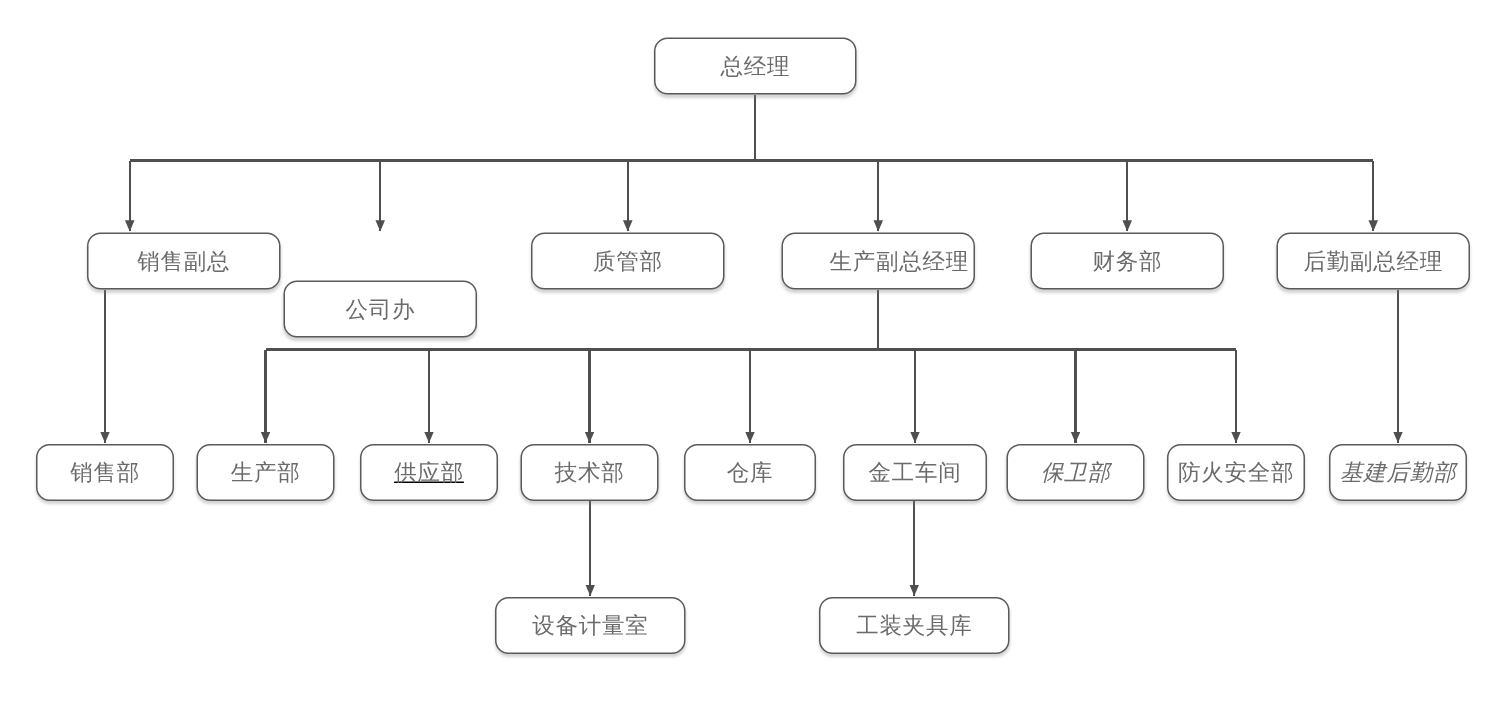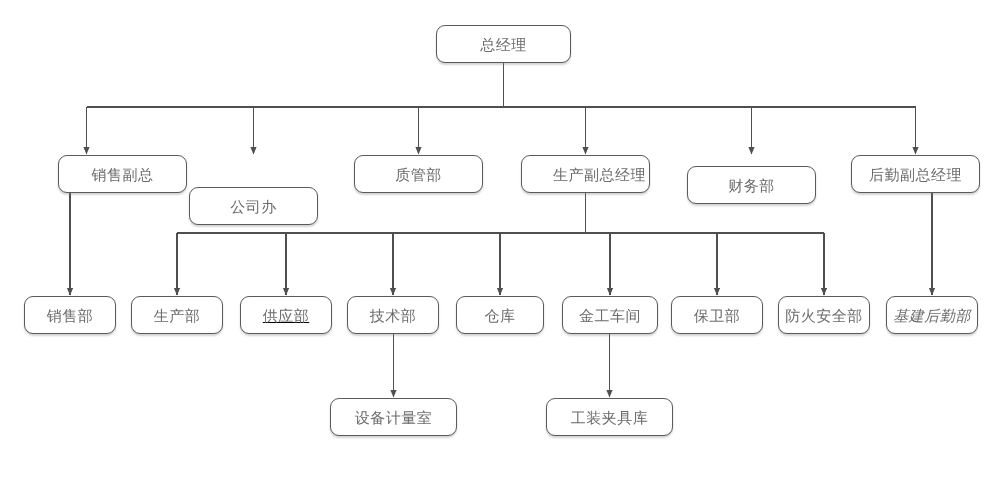--- a/index.html
+++ b/index.html
@@ -88,21 +88,21 @@
       </div>
       <div class="node-box" style="left: 189px; top: 155px; width: 129px; height: 38px; margin-top: 32px;">
         <span class="node-label">公司办</span>
       </div>
       <div class="node-box" style="left: 354px; top: 155px; width: 129px; height: 38px;">
         <span class="node-label">质管部</span>
       </div>
       <div class="node-box" style="left: 521px; top: 155px; width: 129px; height: 38px; padding-left: 28px;">
         <span class="node-label">生产副总经理</span>
       </div>
-      <div class="node-box" style="left: 687px; top: 166px; width: 129px; height: 38px;">
+      <div class="node-box" style="left: 687px; top: 155px; width: 129px; height: 38px;">
         <span class="node-label">财务部</span>
       </div>
       <div class="node-box" style="left: 851px; top: 155px; width: 129px; height: 38px;">
         <span class="node-label">后勤副总经理</span>
       </div>
       <div class="node-box" style="left: 24px; top: 296px; width: 92px; height: 38px;">
         <span class="node-label">销售部</span>
       </div>
       <div class="node-box" style="left: 131px; top: 296px; width: 92px; height: 38px;">
         <span class="node-label">生产部</span>
@@ -112,21 +112,21 @@
       </div>
       <div class="node-box" style="left: 347px; top: 296px; width: 92px; height: 38px;">
         <span class="node-label">技术部</span>
       </div>
       <div class="node-box" style="left: 456px; top: 296px; width: 88px; height: 38px;">
         <span class="node-label">仓库</span>
       </div>
       <div class="node-box" style="left: 562px; top: 296px; width: 96px; height: 38px;">
         <span class="node-label">金工车间</span>
       </div>
-      <div class="node-box" style="left: 671px; top: 296px; width: 92px; height: 38px;">
+      <div class="node-box" style="left: 671px; top: 296px; width: 92px; height: 38px; font-style: italic;">
         <span class="node-label">保卫部</span>
       </div>
       <div class="node-box" style="left: 778px; top: 296px; width: 92px; height: 38px; align-items: center;">
         <span class="node-label">防火安全部</span>
       </div>
       <div class="node-box" style="left: 886px; top: 296px; width: 92px; height: 38px; font-style: italic;">
         <span class="node-label">基建后勤部</span>
       </div>
       <div class="node-box" style="left: 330px; top: 398px; width: 127px; height: 38px;">
         <span class="node-label">设备计量室</span>

